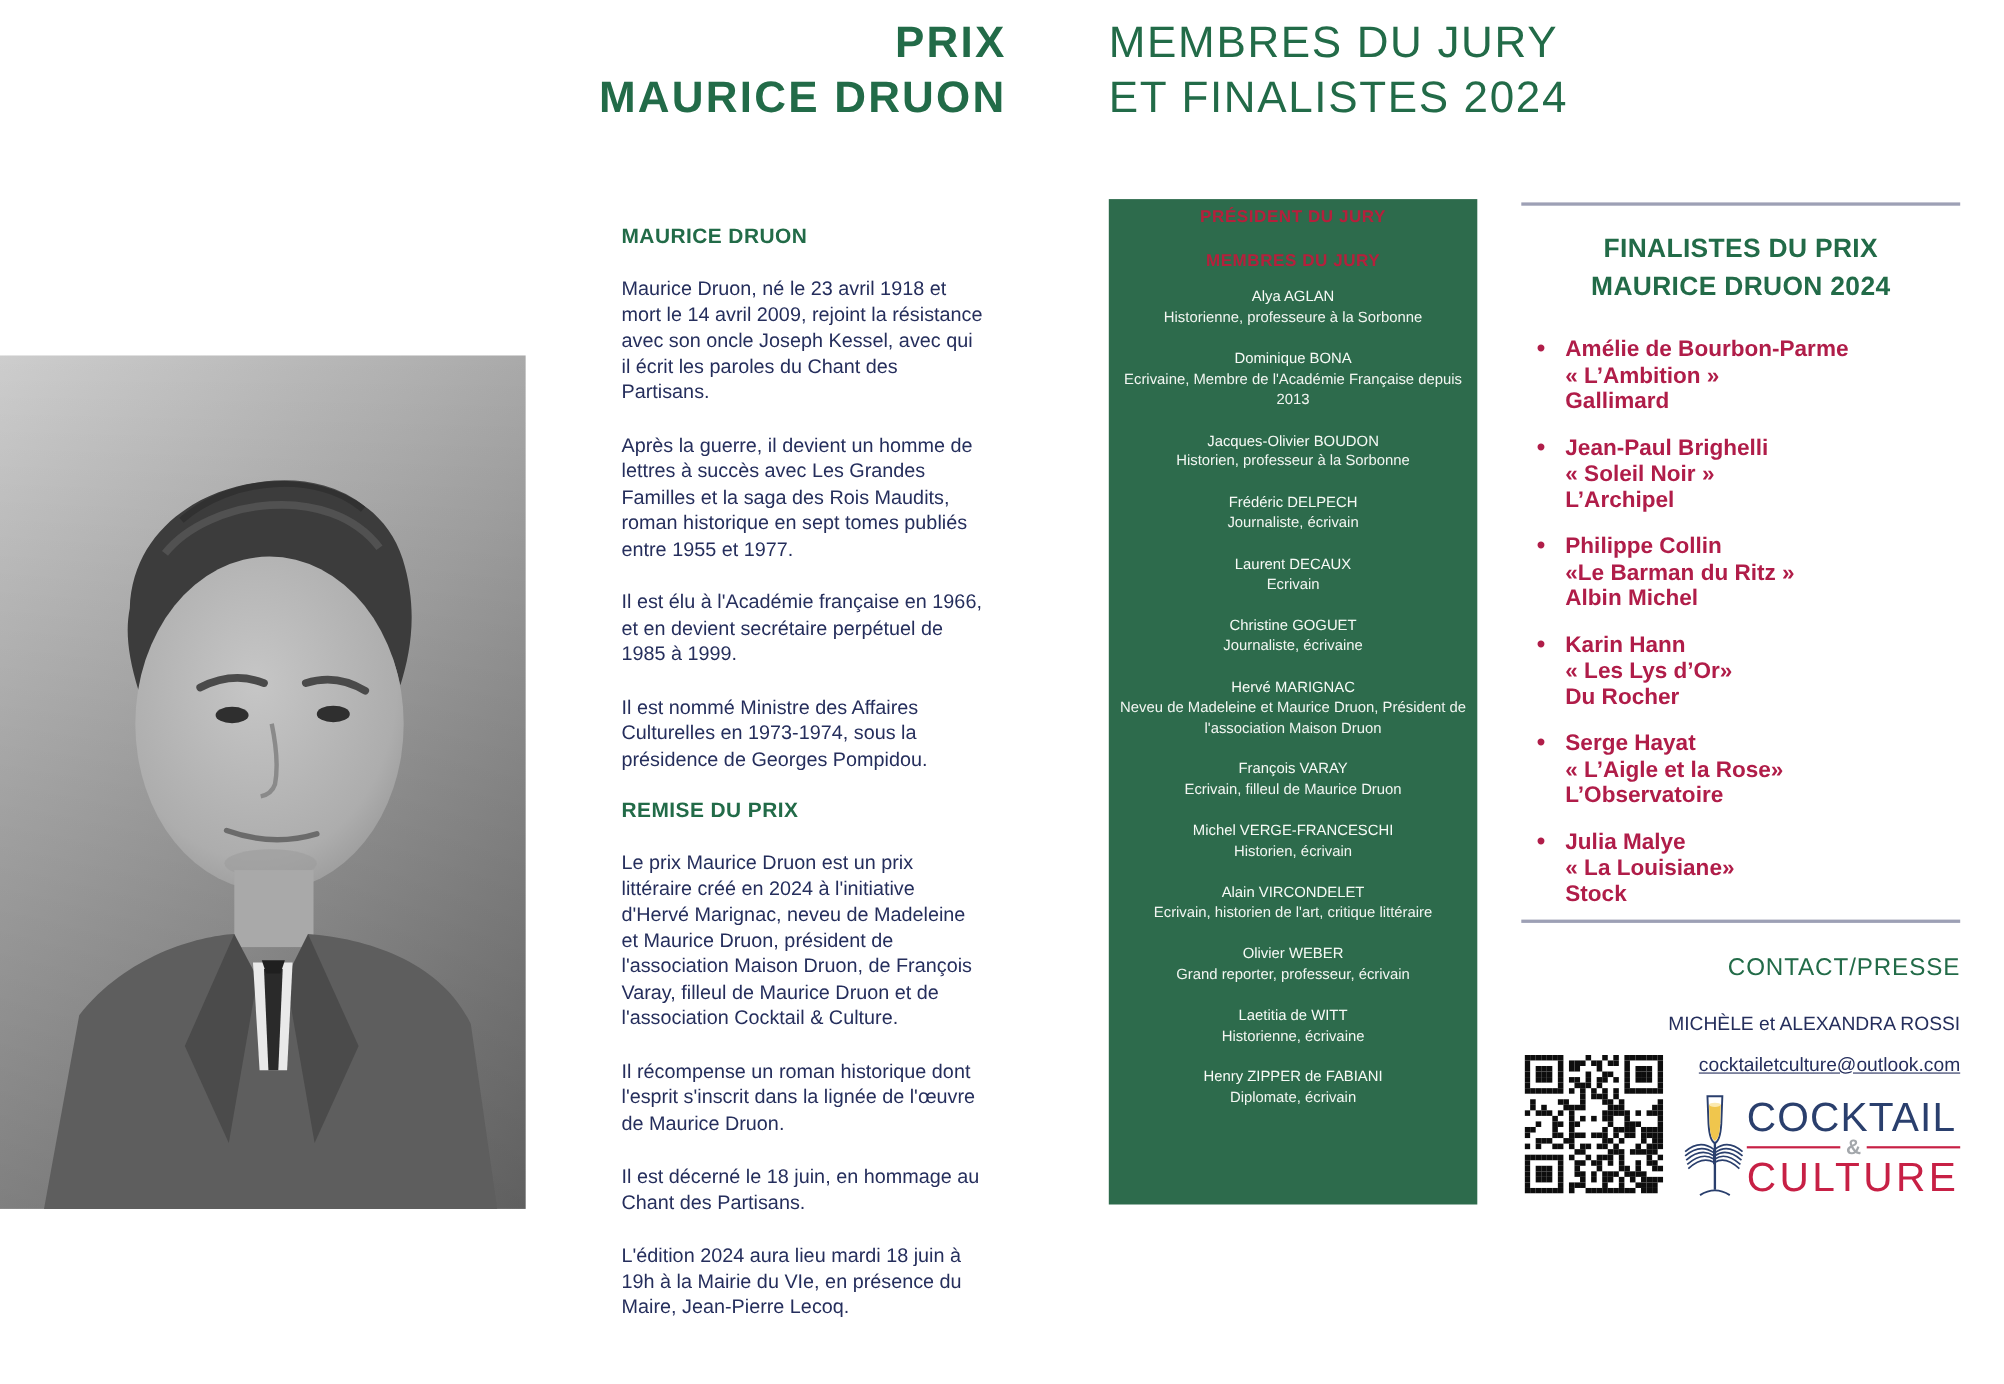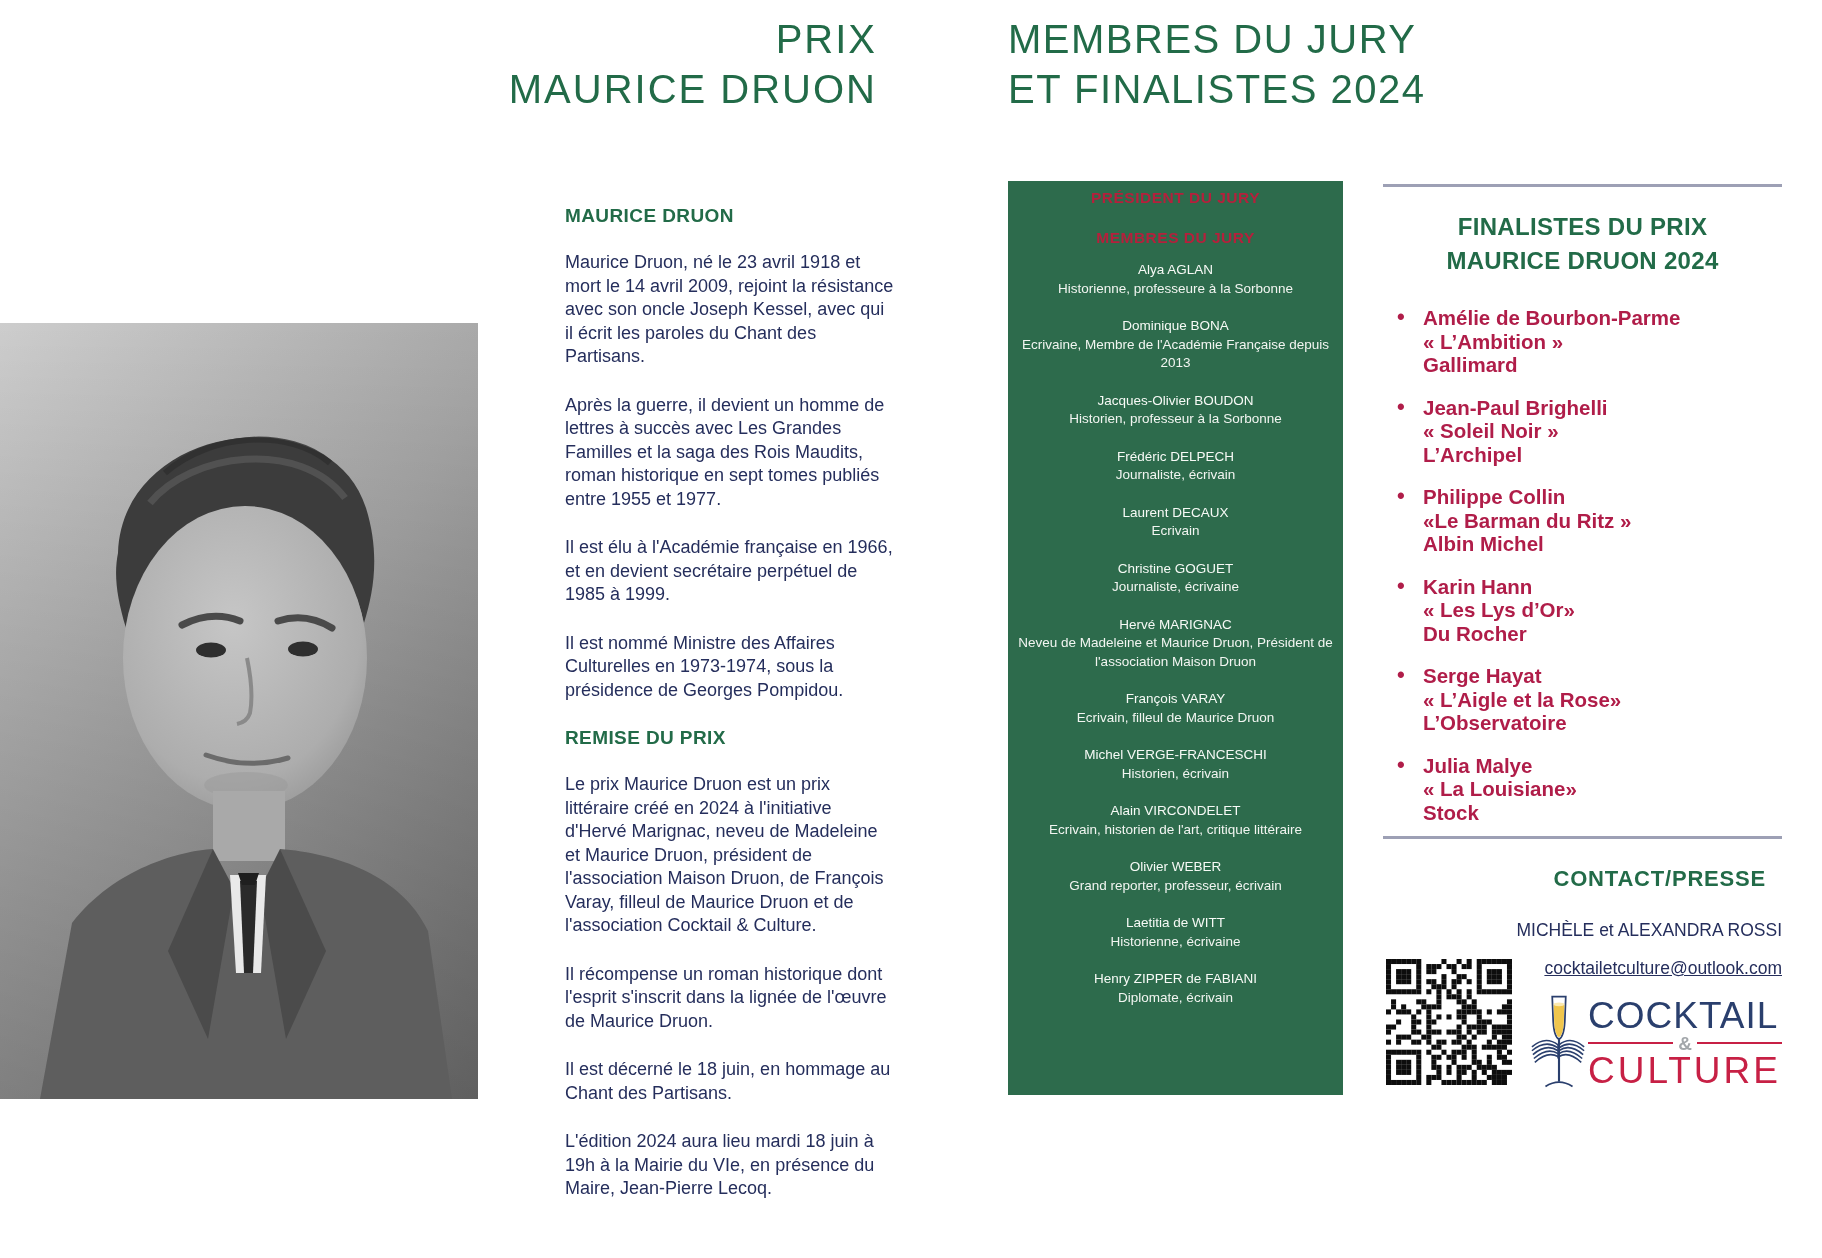--- a/index.html
+++ b/index.html
@@ -18,22 +18,22 @@
     position:relative;width:1822px;height:1258px;background:#ffffff;overflow:hidden;
     font-family:"Liberation Sans","DejaVu Sans",sans-serif;
   }
 
   
   .photo{position:absolute;left:0;top:323px;width:478px;height:776px;}
   .photo svg{display:block;width:100%;height:100%;}
 
   
   .title-left{
-    position:absolute;top:14px;right:945px;width:480px;text-align:right;
-    color:var(--green);font-size:40px;line-height:50px;font-weight:400;letter-spacing:2px;
+    position:absolute;top:14px;right:907px;width:480px;text-align:right;
+    color:var(--green);font-size:40px;line-height:50px;font-weight:700;letter-spacing:2px;
   }
   .title-center{
     position:absolute;top:14px;left:1008px;width:520px;text-align:left;
     color:var(--green);font-size:40px;line-height:50px;font-weight:500;letter-spacing:1.5px;
   }
 
   
   .left-col{position:absolute;left:565px;top:205px;width:330px;color:var(--navy);}
   .lc-heading{
     color:var(--green);font-size:19px;font-weight:700;letter-spacing:.4px;margin:0 0 24px;
@@ -63,22 +63,22 @@
     color:var(--green);font-size:24px;font-weight:700;line-height:34px;letter-spacing:.3px;
   }
   .fin-list{position:absolute;top:306px;left:0;width:100%;margin:0;padding:0;list-style:none;}
   .fin-item{
     position:relative;padding-left:40px;margin-bottom:19px;
     color:var(--accent-red);font-weight:700;font-size:20.5px;line-height:23.5px;
   }
   .fin-item::before{content:"\2022";position:absolute;left:14px;top:-1px;font-size:22px;}
 
   .contact-heading{
-    position:absolute;top:866px;right:16px;color:var(--green);
-    font-size:22px;font-weight:700;letter-spacing:.8px;
+    position:absolute;top:866px;right:0;color:var(--green);
+    font-size:22px;font-weight:400;letter-spacing:.8px;
   }
   .contact-names{position:absolute;top:920px;right:0;color:var(--navy);font-size:17.5px;font-weight:500;}
   .contact-email{position:absolute;top:958px;right:0;color:var(--navy);font-size:17.5px;text-decoration:underline;}
 
   .qr{
     position:absolute;left:0;top:956px;width:132px;height:132px;background:#fff;
     box-sizing:border-box;padding:3px;
   }
   .qr svg{display:block;width:126px;height:126px;}
 

